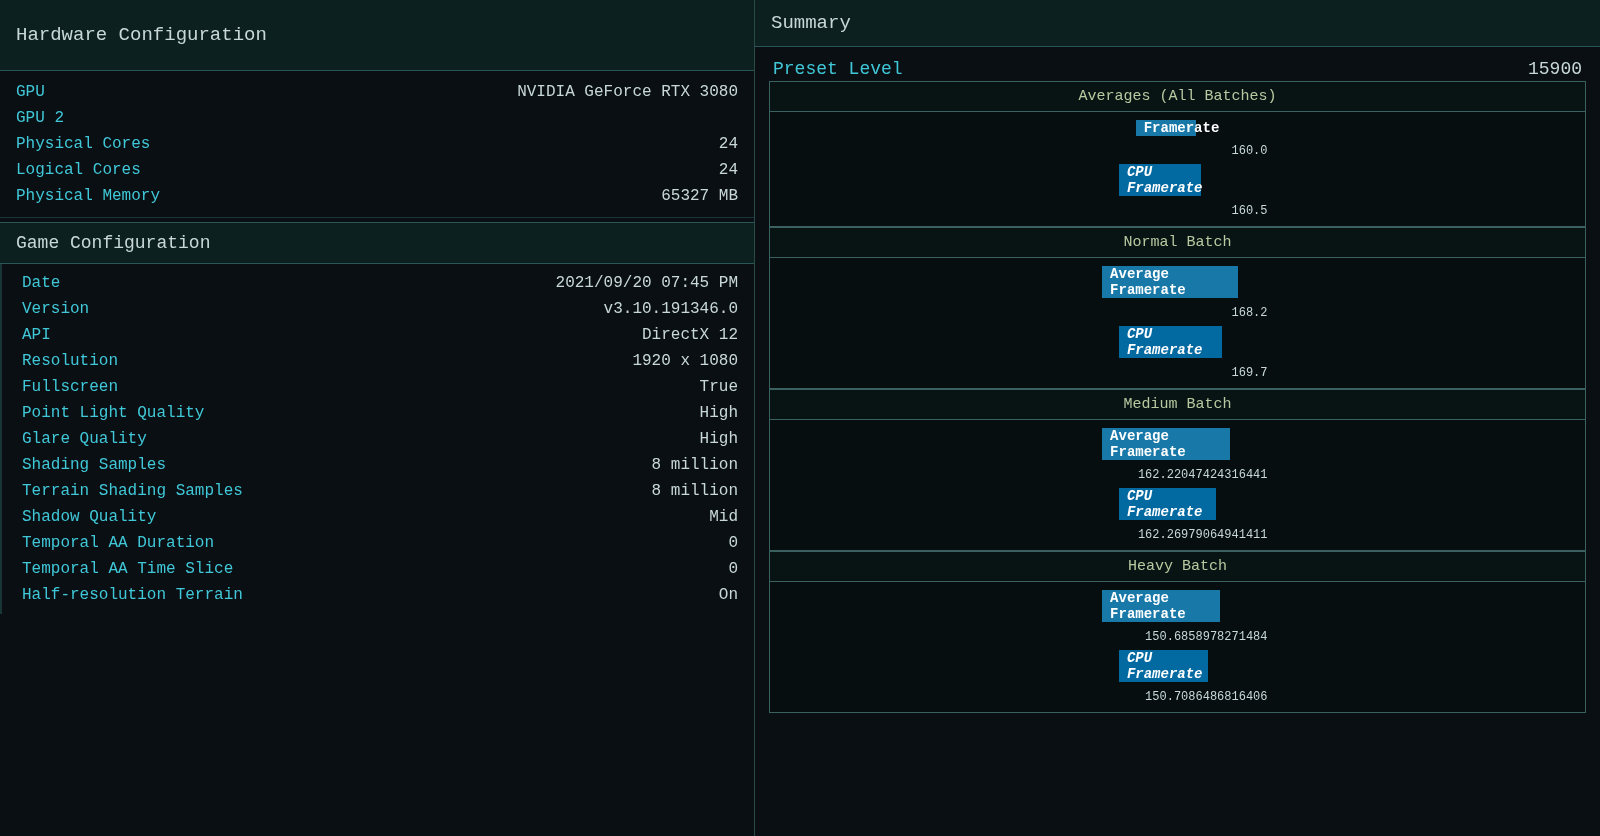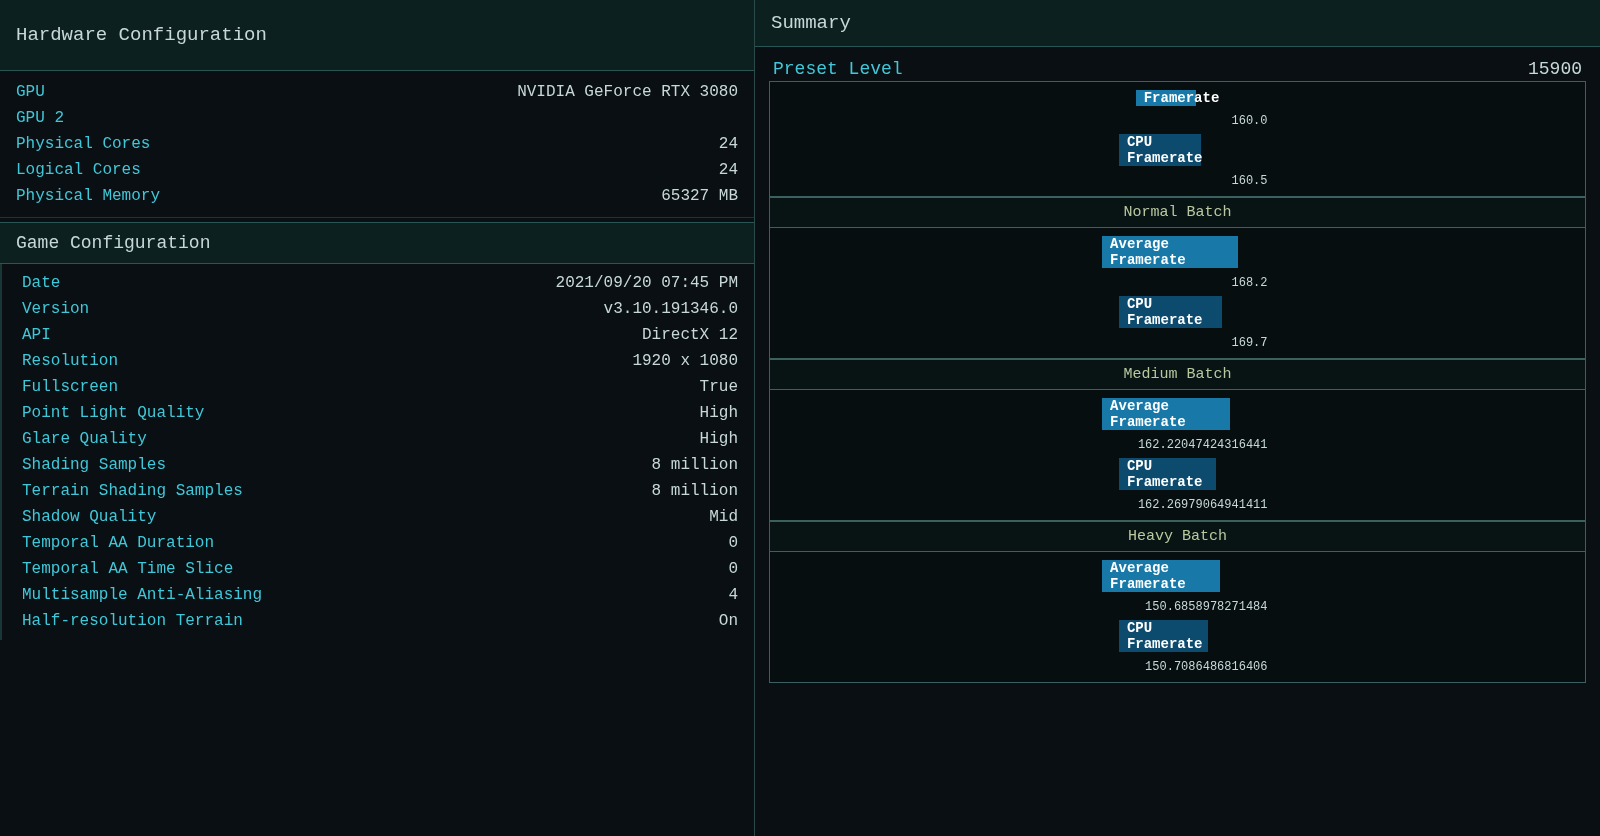--- a/index.html
+++ b/index.html
@@ -166,21 +166,22 @@
       font-size: 14px;
       font-weight: bold;
       color: #ffffff;
     }
 
     .bar-blue {
       background: #1878a8;
     }
 
     .bar-green {
-      background: #0c4a6e;
+      background: #0369a1;
+      font-style: italic;
     }
 
     .bar-value {
       color: #c8d8d8;
       font-size: 12px;
       white-space: nowrap;
       min-width: 180px;
       text-align: right;
     }
   </style>
@@ -253,41 +254,38 @@
         <span class="label">Shadow Quality</span>
         <span class="value">Mid</span>
       </div>
       <div class="game-row">
         <span class="label">Temporal AA Duration</span>
         <span class="value">0</span>
       </div>
       <div class="game-row">
         <span class="label">Temporal AA Time Slice</span>
         <span class="value">0</span>
-      </div>
-      <div class="game-row">
-        <span class="label">Multisample Anti-Aliasing</span>
-        <span class="value">4</span>
       </div>
       <div class="game-row">
         <span class="label">Half-resolution Terrain</span>
         <span class="value">On</span>
       </div>
     </div>
 </div>
 
 <div class="right-panel">
   <div class="summary-header">Summary</div>
   <div class="summary-content">
     <div class="preset-row">
       <span class="preset-label">Preset Level</span>
       <span class="preset-value">15900</span>
     </div>
     <div id="batches-container">
         <div class="batch-section">
+          <div class="batch-header">Averages (All Batches)</div>
           <div class="batch-rows">
             <div class="bar-row">
               <div class="bar-container">
                 <div class="bar bar-blue" style="width: 72%;">Framerate</div>
               </div>
               <span class="bar-value">160.0</span>
             </div>
             <div class="bar-row">
               <div class="bar-container">
                 <div class="bar bar-green" style="width: 70%;">CPU Framerate</div>

